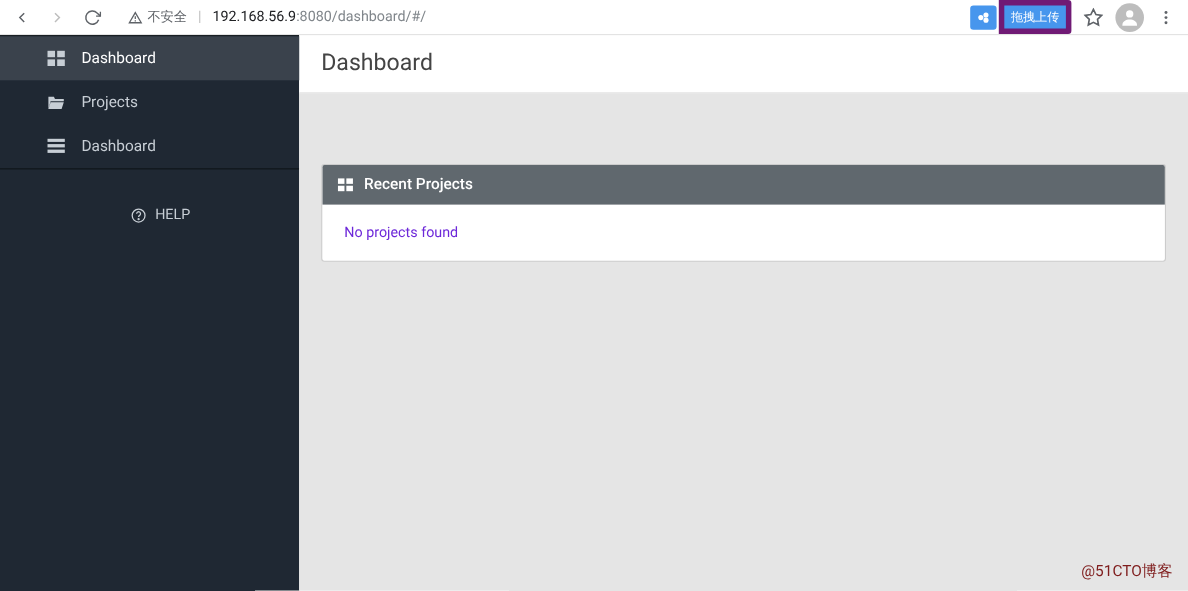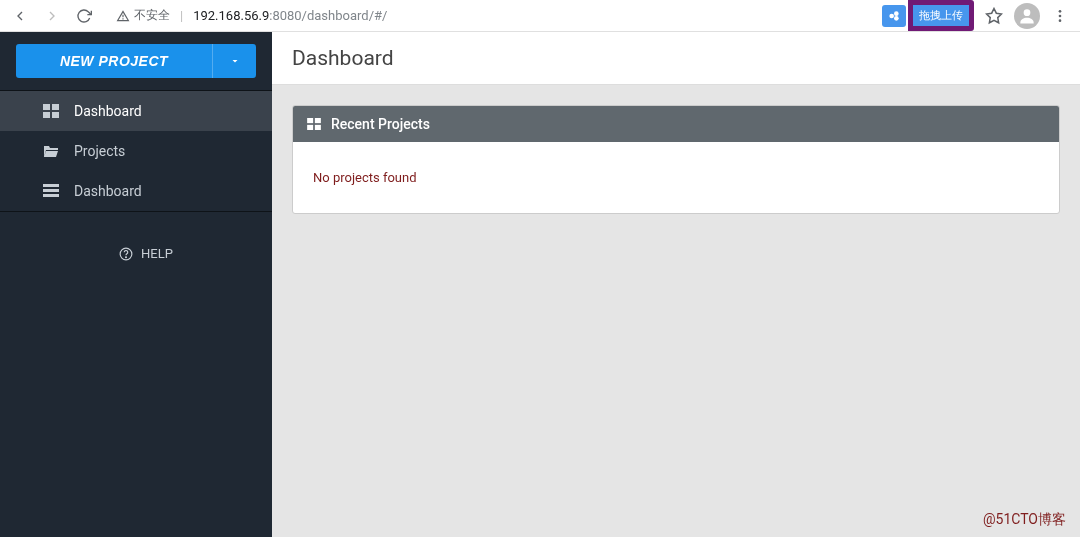--- a/index.html
+++ b/index.html
@@ -213,35 +213,36 @@
     .main-body {
       padding: 20px;
       flex: 1;
       position: relative;
     }
     .panel {
       background: #fff;
       border: 1px solid #ccc;
       border-radius: 3px;
       overflow: hidden;
+      margin-top: 44px;
     }
     .panel-header {
       background: #60686e;
       color: #fff;
       padding: 10px 14px;
       display: flex;
       align-items: center;
       gap: 10px;
       font-size: 14px;
       font-weight: 500;
     }
     .panel-header svg { width: 14px; height: 12px; fill: currentColor; }
     .panel-body {
-      padding: 28px 20px;
-      color: #7f1d1d;
+      padding: 18px 20px;
+      color: #6d28d9;
       font-size: 13px;
     }
     .watermark {
       position: absolute;
       right: 14px;
       bottom: 8px;
       color: #7f1d1d;
       font-size: 14px;
       pointer-events: none;
     }
@@ -303,30 +304,20 @@
     <svg width="16" height="16" viewBox="0 0 24 24" fill="currentColor">
         <circle cx="12" cy="5" r="2"></circle>
         <circle cx="12" cy="12" r="2"></circle>
         <circle cx="12" cy="19" r="2"></circle>
       </svg>
   </div>
 </div>
 
 <div class="app">
   <div class="sidebar">
-    <div class="new-project-wrap">
-      <button class="new-project-btn">
-        <span>NEW PROJECT</span>
-      </button>
-      <button class="new-project-dd">
-        <svg width="12" height="12" viewBox="0 0 24 24" fill="currentColor">
-            <path d="M7 10l5 5 5-5z"></path>
-          </svg>
-      </button>
-    </div>
     <div class="nav-section">
       <div class="nav-item active">
         <div class="nav-item-inner">
           <span class="nav-icon" style="position:static">
             <svg viewBox="0 0 16 14">
                 <rect x="0" y="0" width="7" height="6"></rect>
                 <rect x="9" y="0" width="7" height="6"></rect>
                 <rect x="0" y="8" width="7" height="6"></rect>
                 <rect x="9" y="8" width="7" height="6"></rect>
               </svg>

